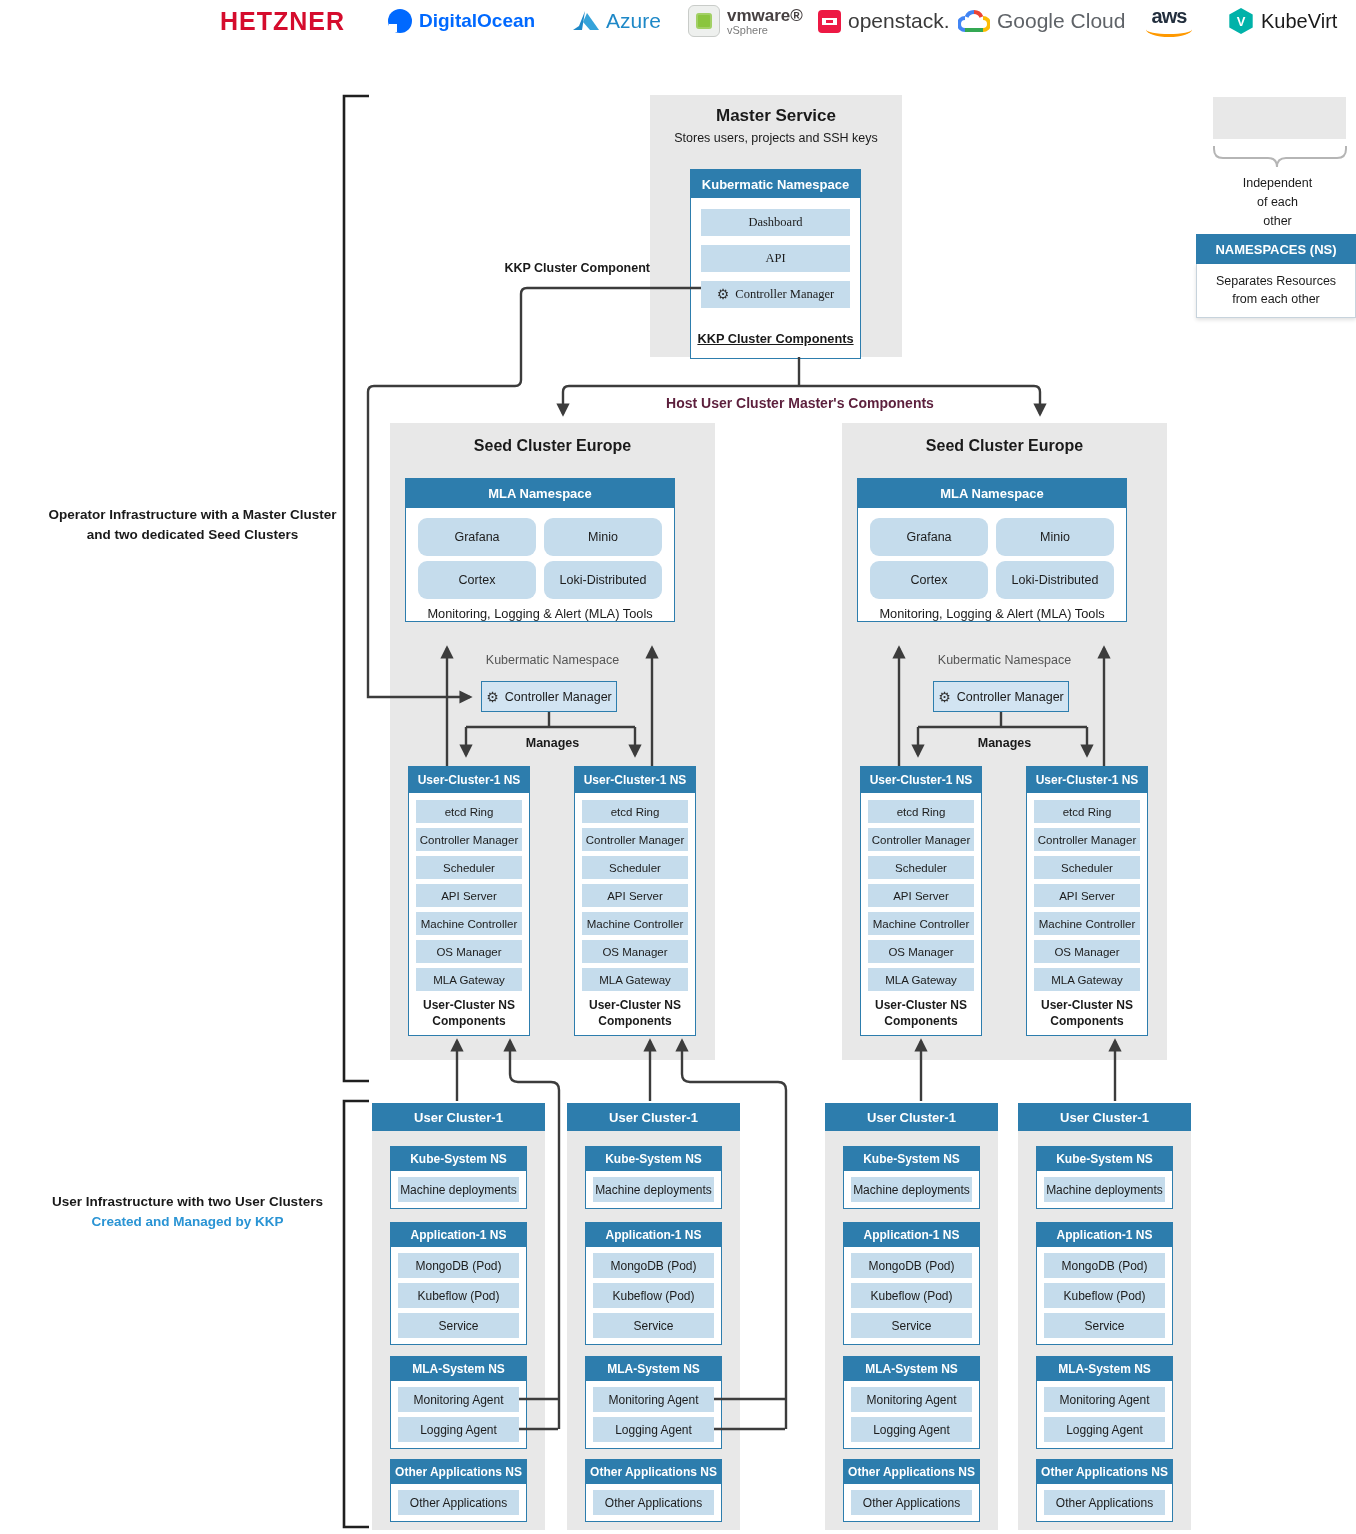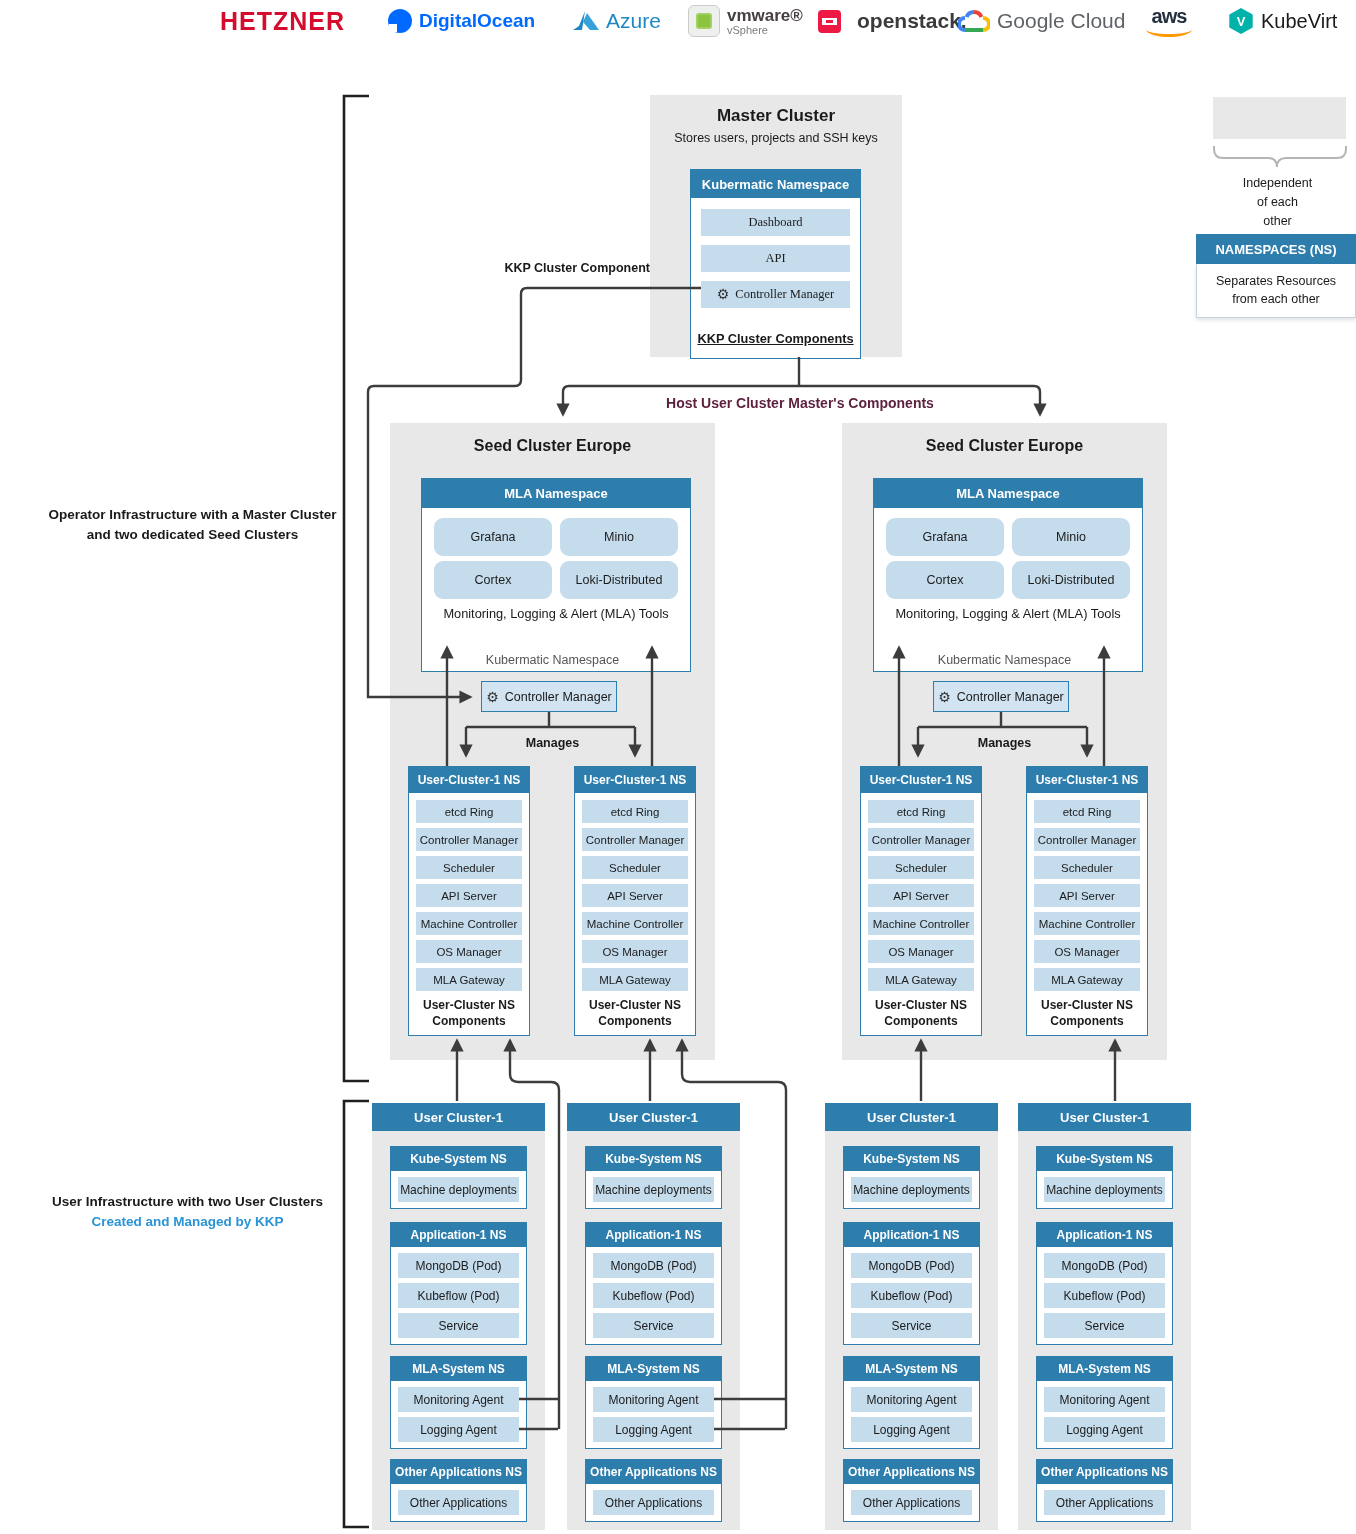--- a/index.html
+++ b/index.html
@@ -12,42 +12,42 @@
   .do-txt{font-size:19px;font-weight:700;color:#0069ff;}
   .az-txt{font-size:21px;font-weight:400;color:#1e88c7;}
   .vm-icon{width:30px;height:30px;border-radius:6px;background:#eef0ee;border:1px solid #c9ccc9;display:flex;align-items:center;justify-content:center;}
   .vm-icon span{width:16px;height:16px;border-radius:3px;background:#8bc53f;display:block;box-shadow:inset 0 0 0 2px #fff3;}
   .vm-stack{display:flex;flex-direction:column;line-height:1;}
   .vm-txt{font-size:17px;font-weight:700;color:#464041;}
   .vm-sub{font-size:11px;color:#7b7b7b;margin-top:1px;}
   .os-icon{width:23px;height:23px;border-radius:4px;background:#ed1944;position:relative;}
   .os-icon::before{content:"";position:absolute;left:4px;right:4px;top:8px;height:7px;background:#fff;}
   .os-icon::after{content:"";position:absolute;left:8px;right:8px;top:10px;height:3px;background:#ed1944;}
-  .os-txt{font-size:21px;font-weight:700;color:#3b3b3b;margin-left:9px;}
+  .os-txt{font-size:21px;font-weight:400;color:#3b3b3b;}
   .gc-txt{font-size:21px;font-weight:400;color:#5f6368;}
   .aws-stack{display:flex;flex-direction:column;align-items:center;line-height:1;}
   .aws-txt{font-size:20px;font-weight:700;color:#232f3e;letter-spacing:-1px;}
   .aws-smile{width:46px;height:12px;border-bottom:3px solid #ff9900;border-radius:50%;margin-top:-4px;}
   .kv-icon{width:26px;height:26px;background:#00b2a9;clip-path:polygon(50% 0,95% 25%,95% 75%,50% 100%,5% 75%,5% 25%);display:flex;align-items:center;justify-content:center;color:#fff;font-weight:700;font-size:13px;}
   .kv-txt{font-size:20px;font-weight:500;color:#1a1a1a;}
   
   .panel{position:absolute;background:#e8e8e8;}
   .ptitle{position:absolute;left:0;right:0;text-align:center;font-weight:700;}
   .bluehdr{background:#2d7dad;color:#fff;font-weight:700;display:flex;align-items:center;justify-content:center;}
   .item{background:#c5dcec;display:flex;align-items:center;justify-content:center;color:#1c1c1c;text-align:center;}
   
   .masterbox{position:absolute;left:40px;top:74px;width:171px;background:#fff;border:1.5px solid #2d7dad;box-sizing:border-box;display:flex;flex-direction:column;}
   .masterbox .mhdr{height:28px;font-size:13px;}
   .masterbox .mitems{padding:11px 10px 12px;display:flex;flex-direction:column;gap:9px;font-family:Liberation Serif, serif;}
   .masterbox .item{height:27px;font-size:12.5px;}
   .masterfoot{text-align:center;font-weight:700;font-size:12.8px;padding:11px 4px 12px;text-decoration:underline;}
   .gear{font-size:14px;line-height:1;color:#333;margin-right:6px;}
   
   .seedtitle{top:14px;font-size:16px;}
-  .mlabox{position:absolute;left:31px;top:55px;width:270px;height:194px;background:#fff;border:1.5px solid #2d7dad;box-sizing:border-box;}
+  .mlabox{position:absolute;left:15px;top:55px;width:270px;height:144px;background:#fff;border:1.5px solid #2d7dad;box-sizing:border-box;}
   .mlabox .mhdr{height:29px;font-size:13px;}
   .mla-grid{position:absolute;left:12px;top:39px;width:244px;display:grid;grid-template-columns:1fr 1fr;gap:5px 8px;}
   .mla-grid .item{height:38px;font-size:12.5px;border-radius:9px;}
   .mlafoot{position:absolute;left:0;right:0;top:127px;text-align:center;font-weight:400;font-size:12.8px;}
   .kns-label{position:absolute;left:0;right:0;top:230px;text-align:center;font-size:12.5px;color:#555;}
   .cmbox{position:absolute;top:258px;width:136px;height:31px;background:#d2e4f2;border:1.5px solid #2d7dad;box-sizing:border-box;display:flex;align-items:center;justify-content:center;font-size:12.5px;}
   .manages{position:absolute;left:0;right:0;top:313px;text-align:center;font-weight:700;font-size:12.5px;}
   .nsbox{position:absolute;top:343px;width:122px;background:#fff;border:1px solid #2d7dad;box-sizing:border-box;padding-bottom:6px;}
   .nsbox .nhdr{height:26px;font-size:12px;}
   .nsitems{padding:7px 7px 0;display:flex;flex-direction:column;gap:5px;}
@@ -132,21 +132,21 @@
   </div>
   <div class="sidelabel" style="left:30px;top:1192px;width:315px">
     <div>User Infrastructure with two User Clusters</div>
     <div class="kkp-blue">Created and Managed by KKP</div>
   </div>
 
   <div class="edge-label" style="left:470px;top:261px;width:180px;text-align:right">KKP Cluster Component</div>
   <div class="edge-label maroon" style="left:600px;top:395px;width:400px;text-align:center">Host User Cluster Master's Components</div>
 
   <div class="panel" style="left:650px;top:95px;width:252px;height:262px">
-    <div class="ptitle" style="top:11px;font-size:17px">Master Cluster</div>
+    <div class="ptitle" style="top:11px;font-size:17px">Master Service</div>
     <div class="ptitle" style="top:36px;font-size:12.5px;font-weight:400">Stores users, projects and SSH keys</div>
     <div class="masterbox">
       <div class="bluehdr mhdr">Kubermatic Namespace</div>
       <div class="mitems">
         <div class="item">Dashboard</div>
         <div class="item">API</div>
         <div class="item">
           <span class="gear">⚙</span>
           <span>Controller Manager</span>
         </div>

